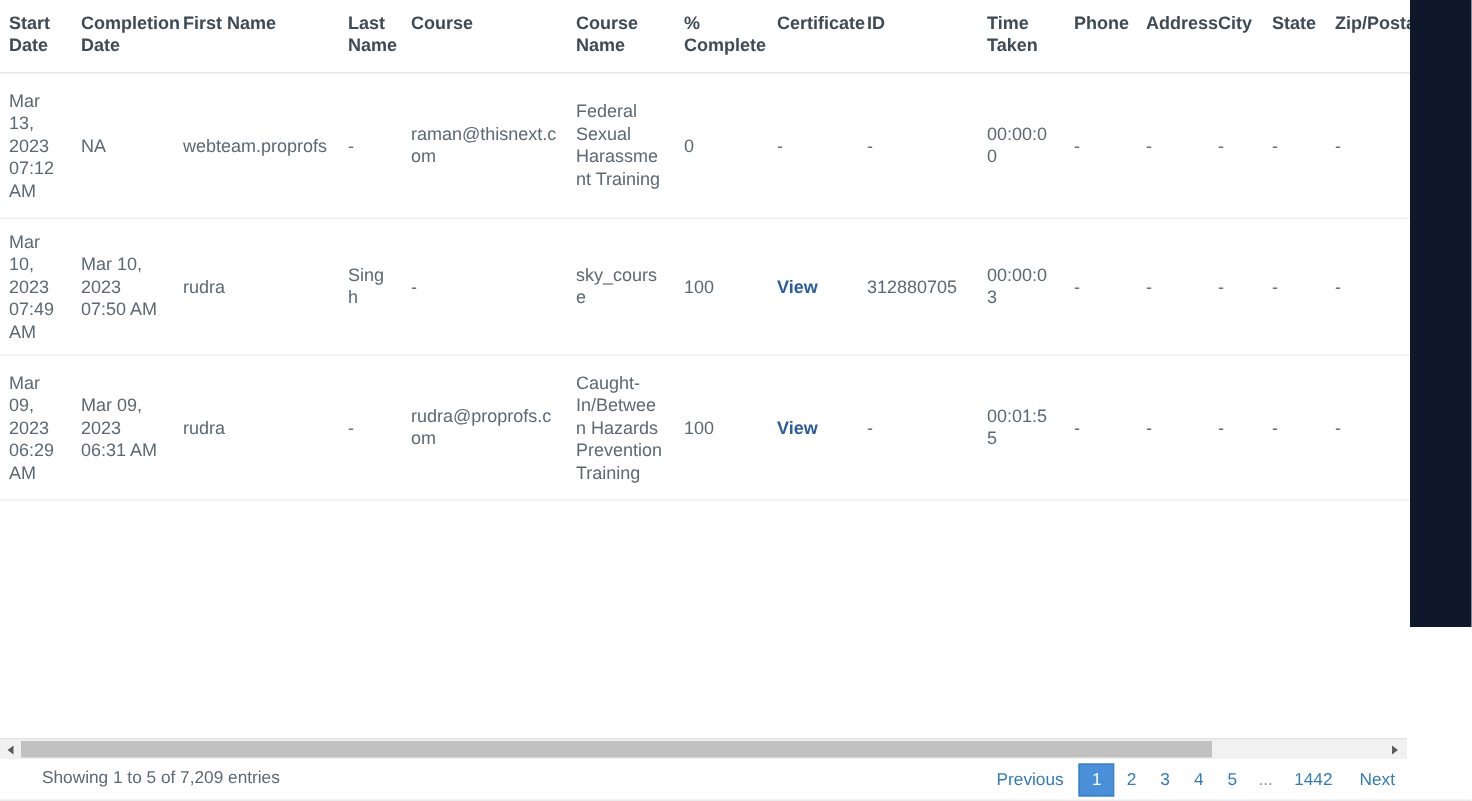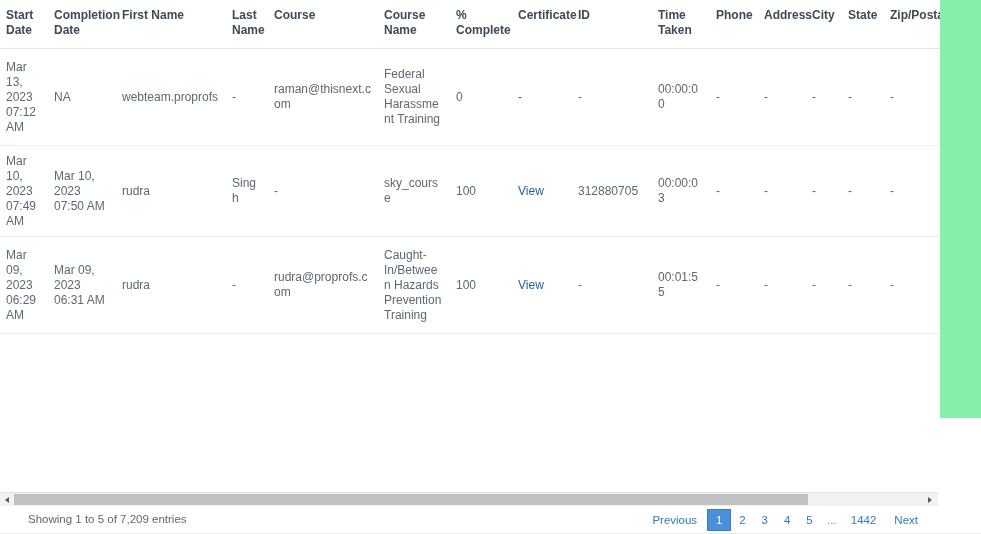--- a/index.html
+++ b/index.html
@@ -14,21 +14,21 @@
     overflow: hidden;
     font-family: "Liberation Sans", sans-serif;
     color: #333333;
     -webkit-font-smoothing: antialiased;
   }
 
   #page {
     position: relative;
     width: 981px;
     height: 418px;
-    background: #86efac;
+    background: #0f172a;
   }
 
   
   .table-viewport {
     position: absolute;
     left: 0;
     top: 0;
     width: 940px;
     height: 491px;
     overflow: hidden;
@@ -69,21 +69,21 @@
   table.report tbody tr:last-child td {
     border-bottom: 1px solid #efefef;
   }
 
   
   tbody tr.r-tall  td { height: 84px; }
   tbody tr.r-norm  td { height: 78px; }
 
   .cert-link {
     color: #2b5c9c;
-    font-weight: normal;
+    font-weight: bold;
     text-decoration: none;
     cursor: pointer;
   }
 
   
   col.c-start  { width: 48px; }
   col.c-comp   { width: 68px; }
   col.c-first  { width: 110px; }
   col.c-last   { width: 42px; }
   col.c-email  { width: 110px; }
@@ -161,21 +161,21 @@
     left: 4px;
     top: 5px;
     font-size: 11.5px;
     color: #5c6873;
     white-space: nowrap;
     margin-left: 24px;
   }
 
   .pagination {
     position: absolute;
-    right: 55px;
+    right: 43px;
     top: 0;
     display: flex;
     align-items: center;
     height: 24px;
     margin-left: 20px;
   }
   .pagination .pg {
     display: inline-flex;
     align-items: center;
     justify-content: center;

